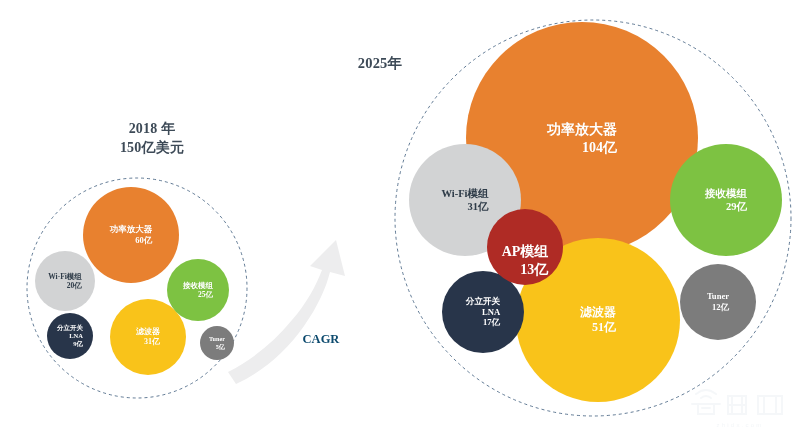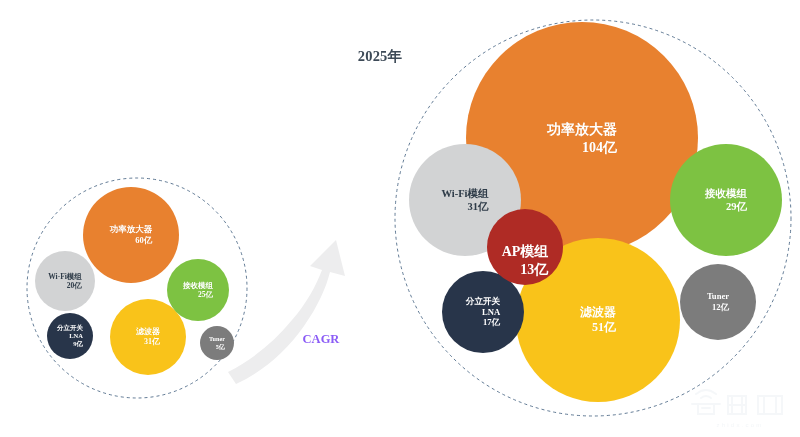--- a/index.html
+++ b/index.html
@@ -41,35 +41,35 @@
     letter-spacing: 0.2px;
   }
   #heading-2018 {
     left: 62px;
     top: 120px;
     width: 180px;
     font-size: 14px;
   }
   #heading-2025 {
     left: 290px;
-    top: 47px;
+    top: 54px;
     width: 180px;
     font-size: 14.5px;
     text-align: center;
   }
   .heading .line2 { display:block; }
 
   
   #cagr-label {
     position: absolute;
     left: 246px;
     top: 330px;
     width: 150px;
     text-align: center;
-    color: #8b5cf6;
+    color: #0c4a6e;
     font-weight: bold;
     font-size: 12.5px;
     line-height: 1.45;
     font-family: "Liberation Serif", "DejaVu Serif", serif;
     white-space: nowrap;
   }
   #cagr-label .line2 { display:block; font-size: 12px; }
 
   
   .bubble-label {
@@ -145,20 +145,24 @@
         <circle cx="582" cy="138" r="116" fill="#E8812F"></circle>
         <circle cx="598" cy="320" r="82" fill="#F9C31A"></circle>
         <circle cx="465" cy="200" r="56" fill="#D2D3D4"></circle>
         <circle cx="726" cy="200" r="56" fill="#7DC242"></circle>
         <circle cx="483" cy="312" r="41" fill="#28354A"></circle>
         <circle cx="525" cy="247" r="38" fill="#AF2B25"></circle>
         <circle cx="718" cy="302" r="38" fill="#7C7C7C"></circle>
       </g>
   </svg>
 
+  <div class="heading" id="heading-2018">
+    <span>2018 年</span>
+    <span class="line2">150亿美元</span>
+  </div>
 
   <div class="heading" id="heading-2025">
     <span>2025年</span>
   </div>
 
   <div id="cagr-label">
     <span>CAGR</span>
   </div>
 
   <div id="labels-layer">

